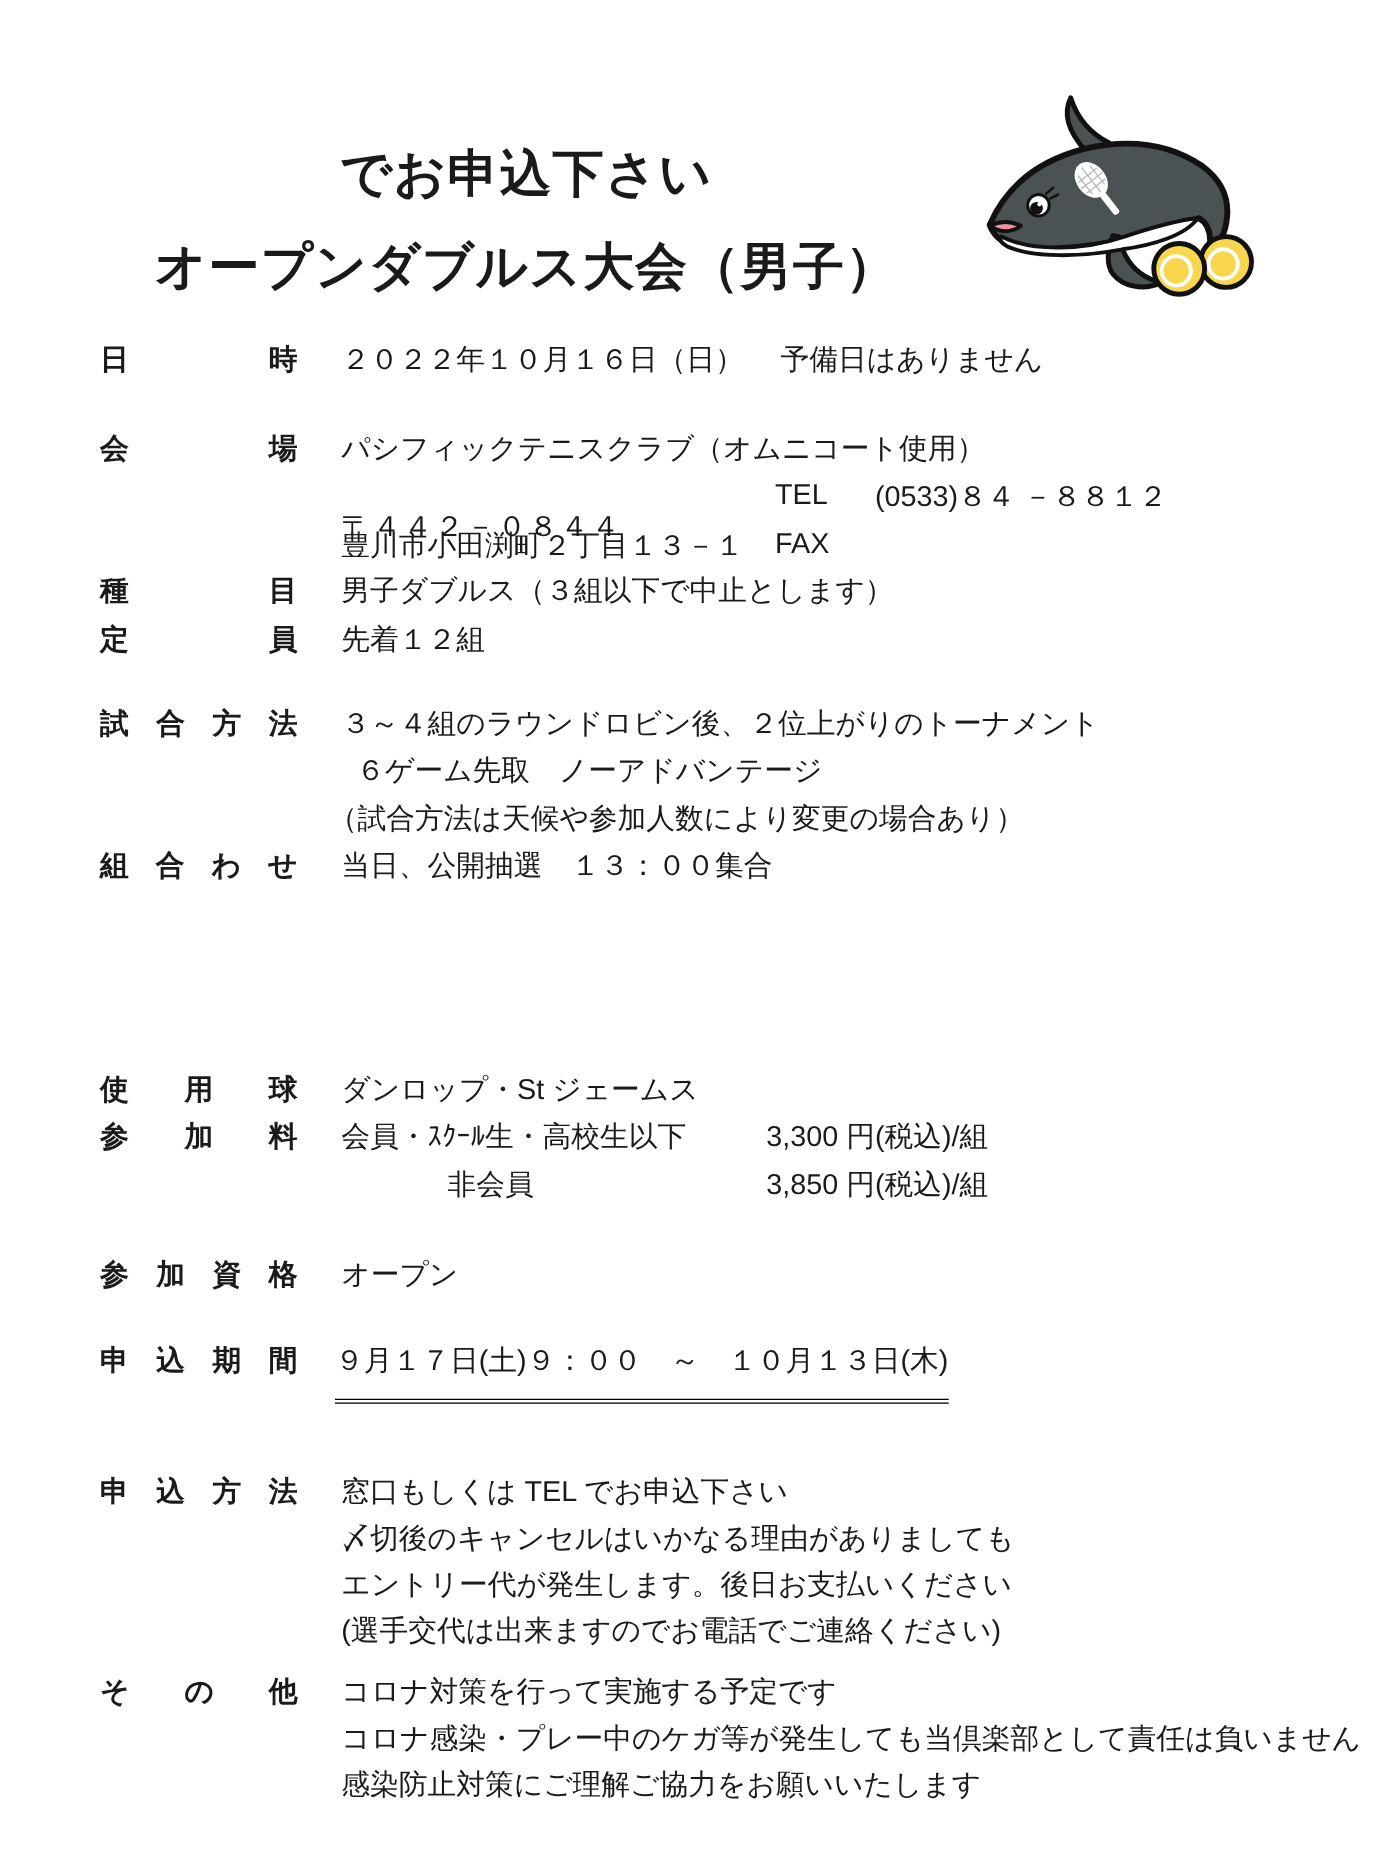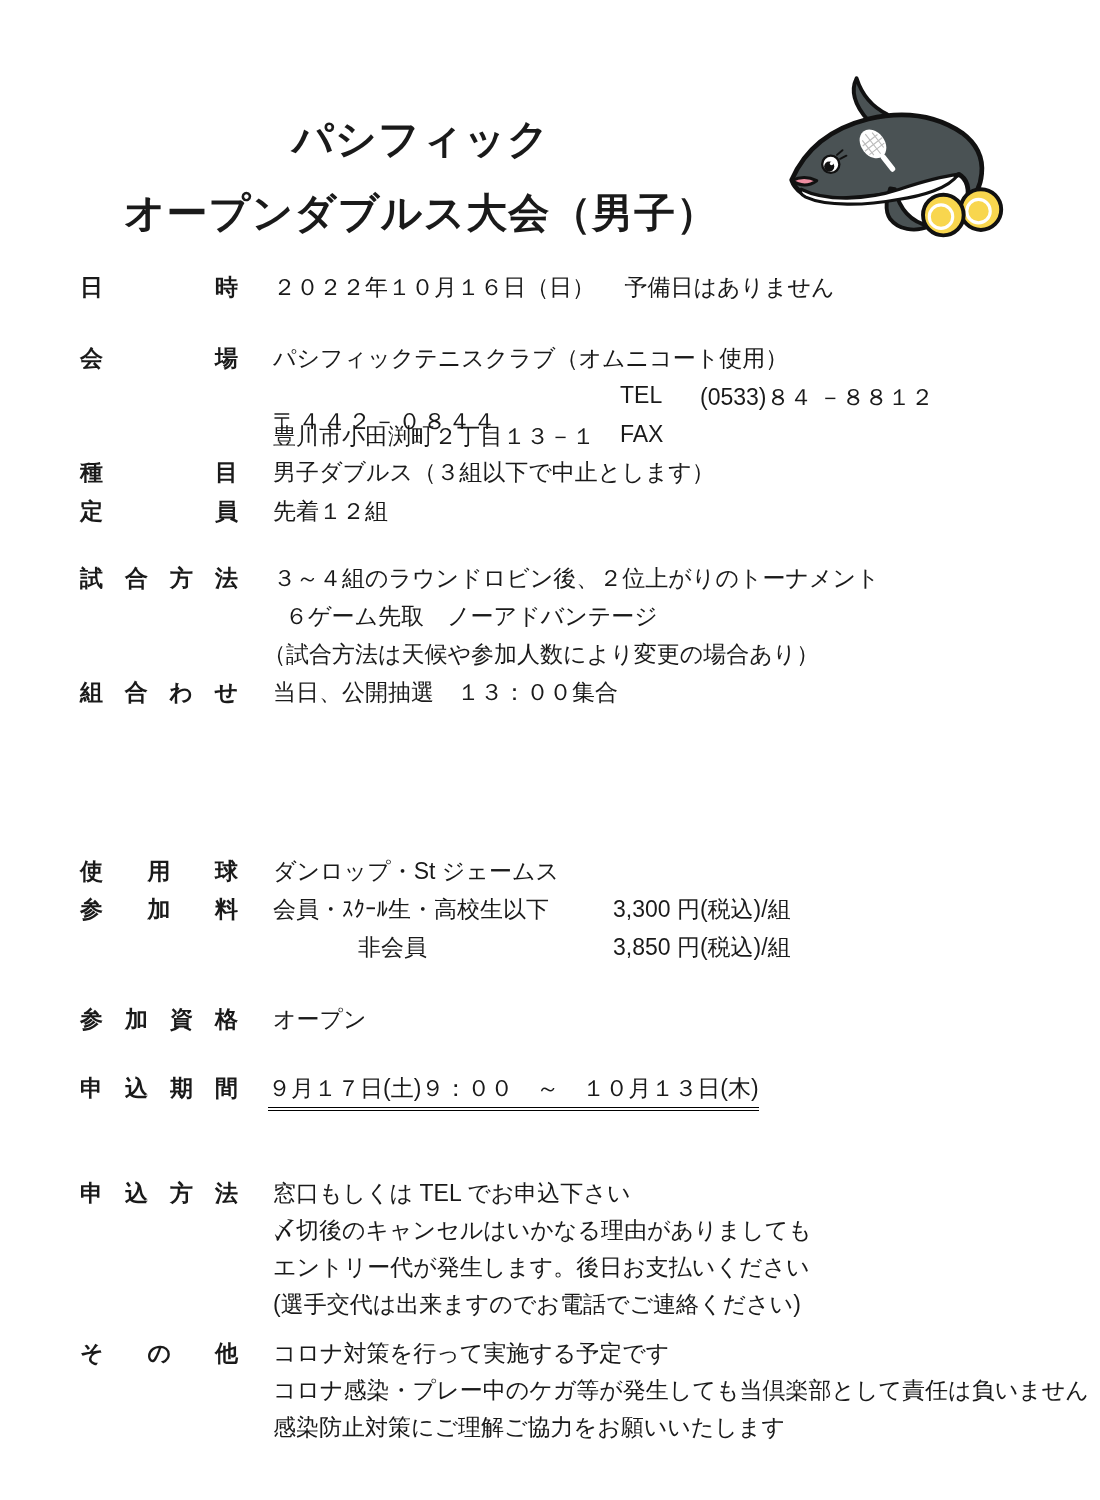--- a/index.html
+++ b/index.html
@@ -14,29 +14,29 @@
   }
   .title1 { top:112px; }
   .title2 { top:186px; }
   .mascot { position:absolute; left:780px; top:72px; width:236px; height:172px; }
   .lbl {
     position:absolute; left:80px; width:158px;
     display:flex; justify-content:space-between;
     font-weight:bold; white-space:nowrap;
   }
   .txt { position:absolute; white-space:nowrap; }
-  .u-double { border-bottom:4px double #000; padding-bottom:3px; }
+  .u-double { border-bottom:4px double #000; padding-bottom:15px; }
   .num { letter-spacing:2px;margin-top:24px; }
 </style>
 </head>
 <body>
 
 <div class="page">
 
-  <div class="title1">パシフィック</div>
+  <div class="title1">でお申込下さい</div>
   <div class="title2">オープンダブルス大会（男子）</div>
 
   <svg class="mascot" viewBox="0 0 300 220" xmlns="http://www.w3.org/2000/svg">
 
     <path d="M 112 62 C 96 44 88 26 97 8 C 104 30 118 45 136 54 L 126 66 Z" stroke="#111" stroke-width="5" stroke-linejoin="round" fill="#4a5254"></path>
 
     <path d="M 14 138 Q 40 78 112 60 Q 182 44 232 78 Q 260 99 257 130 Q 255 154 238 168 Q 244 140 228 131 Q 200 146 158 153 Q 100 163 50 163 Q 21 158 14 138 Z" stroke="#111" stroke-width="6" stroke-linejoin="round" fill="#4a5254"></path>
 
     <path d="M 146 150 C 152 176 167 192 190 197 C 171 206 150 201 140 188 C 132 177 136 159 140 149 Z" stroke="#111" stroke-width="5" stroke-linejoin="round" fill="#4a5254"></path>
 

